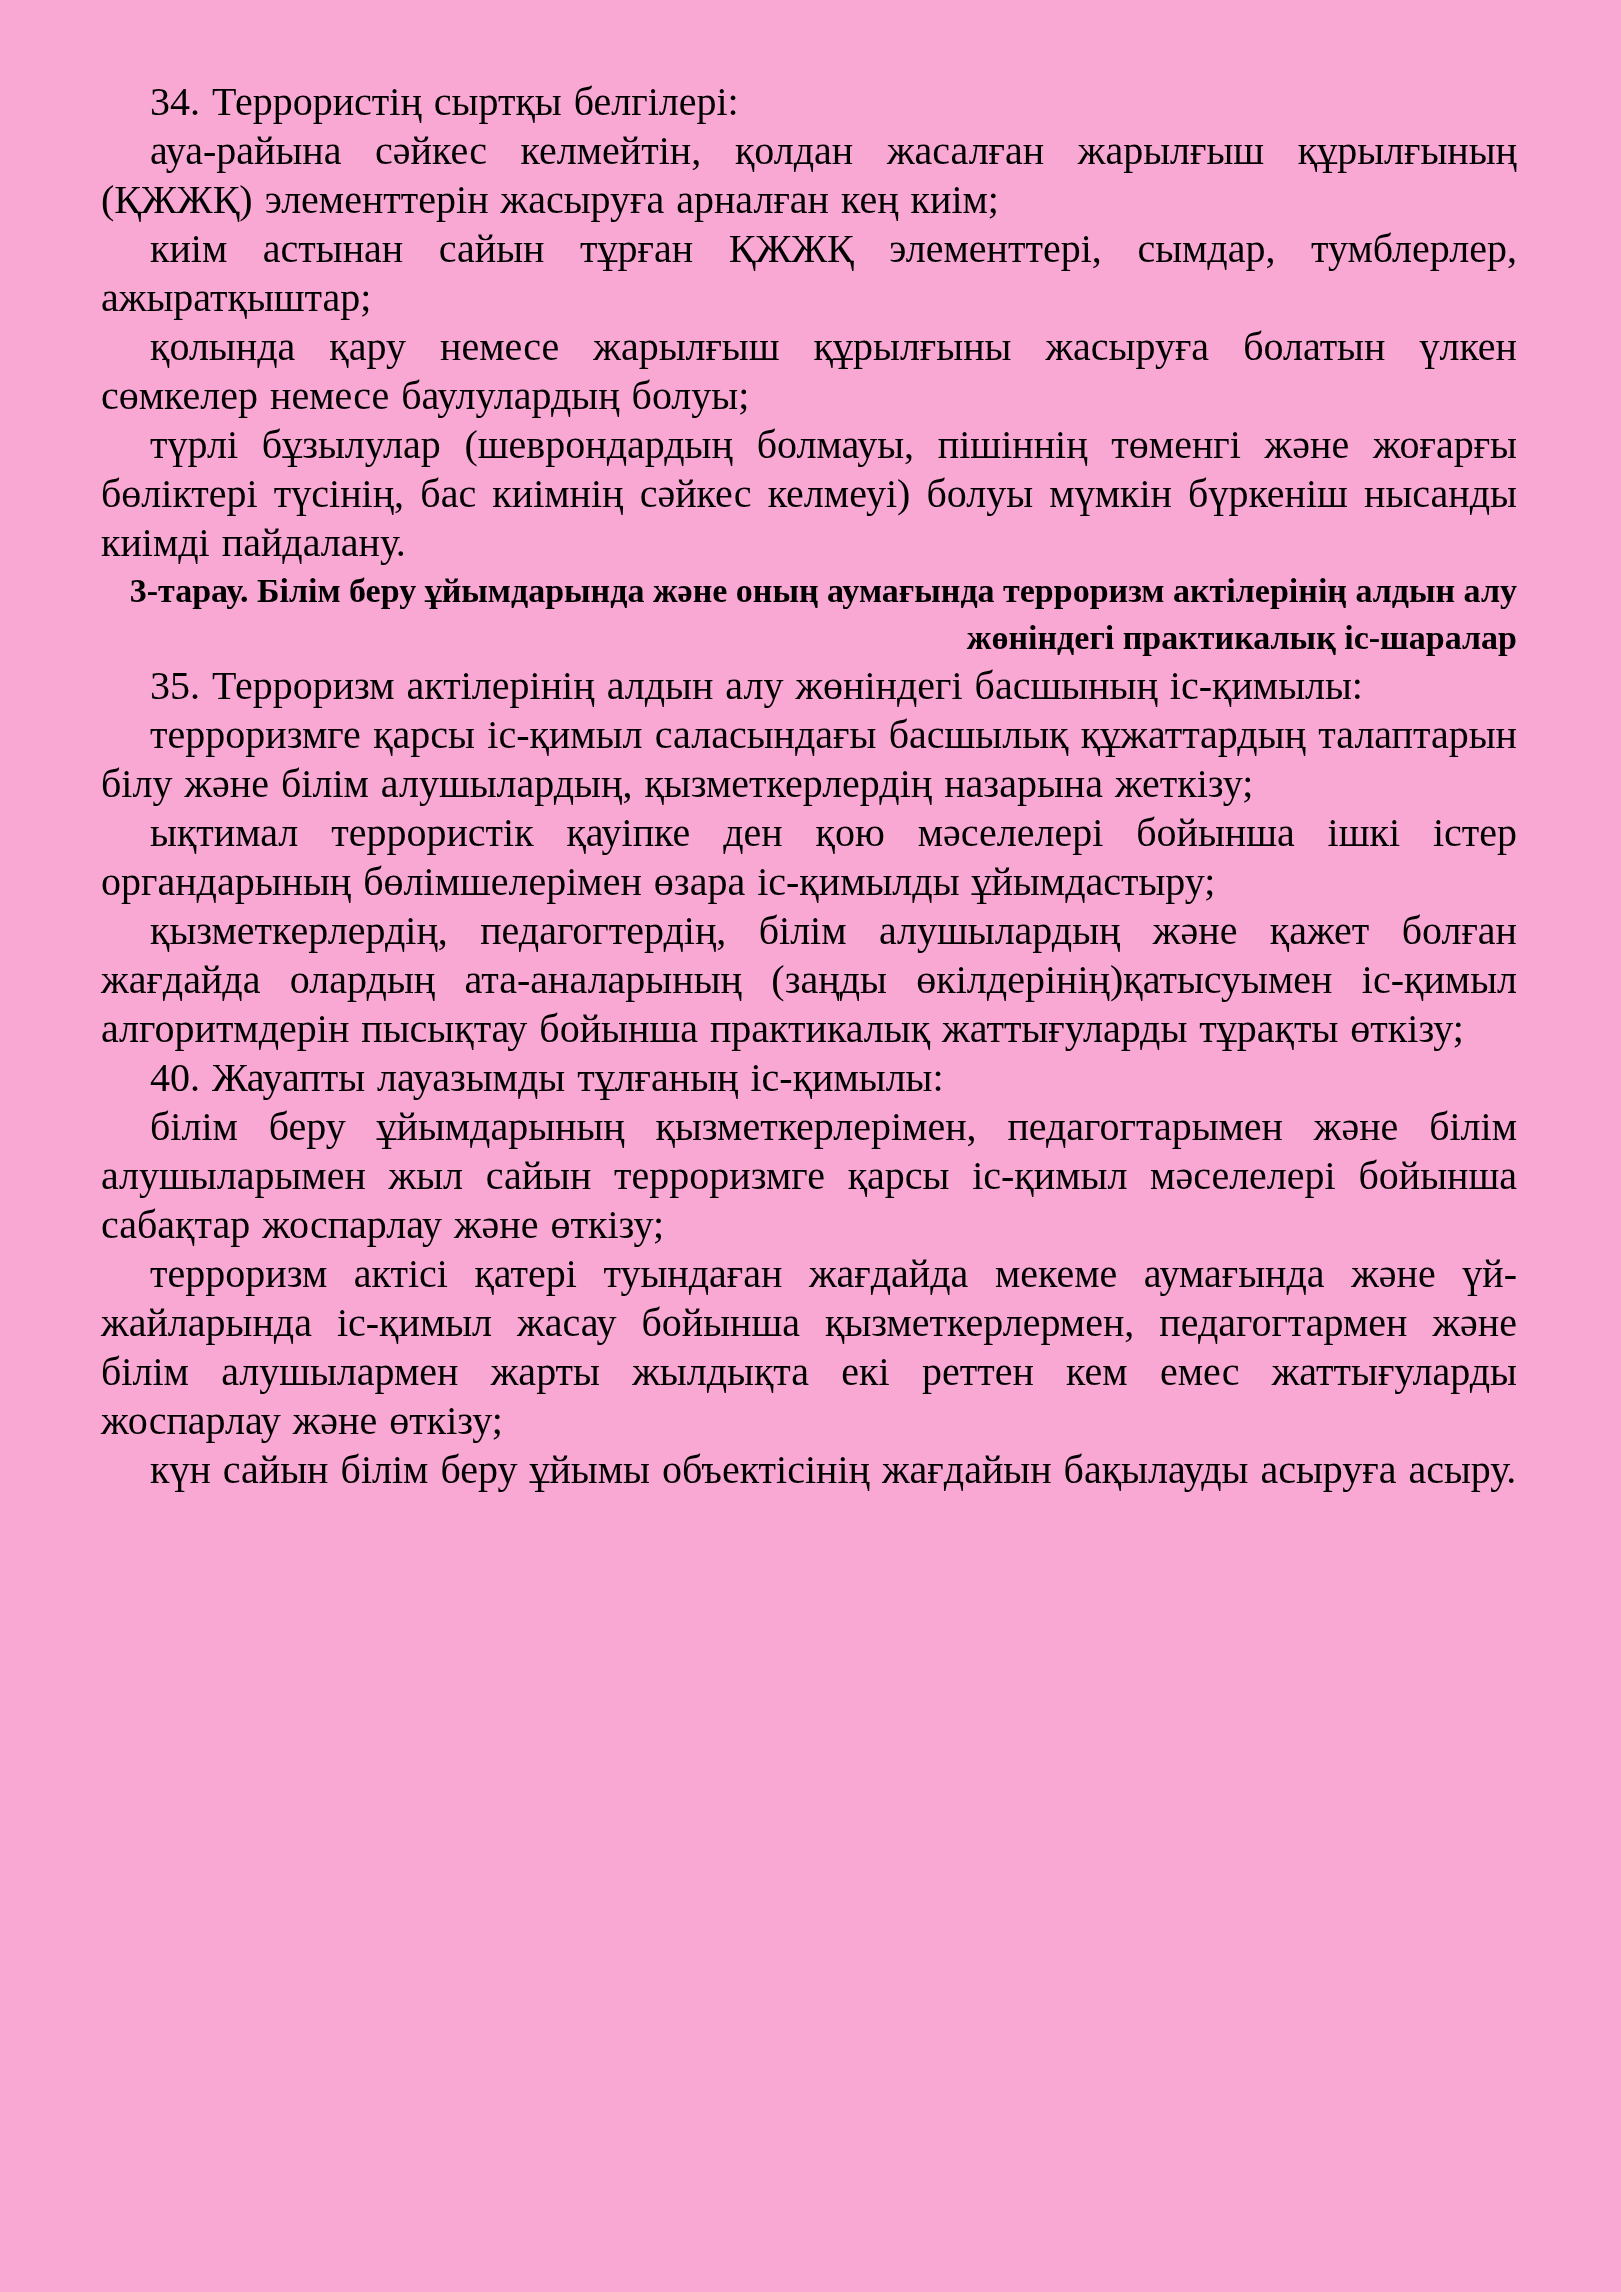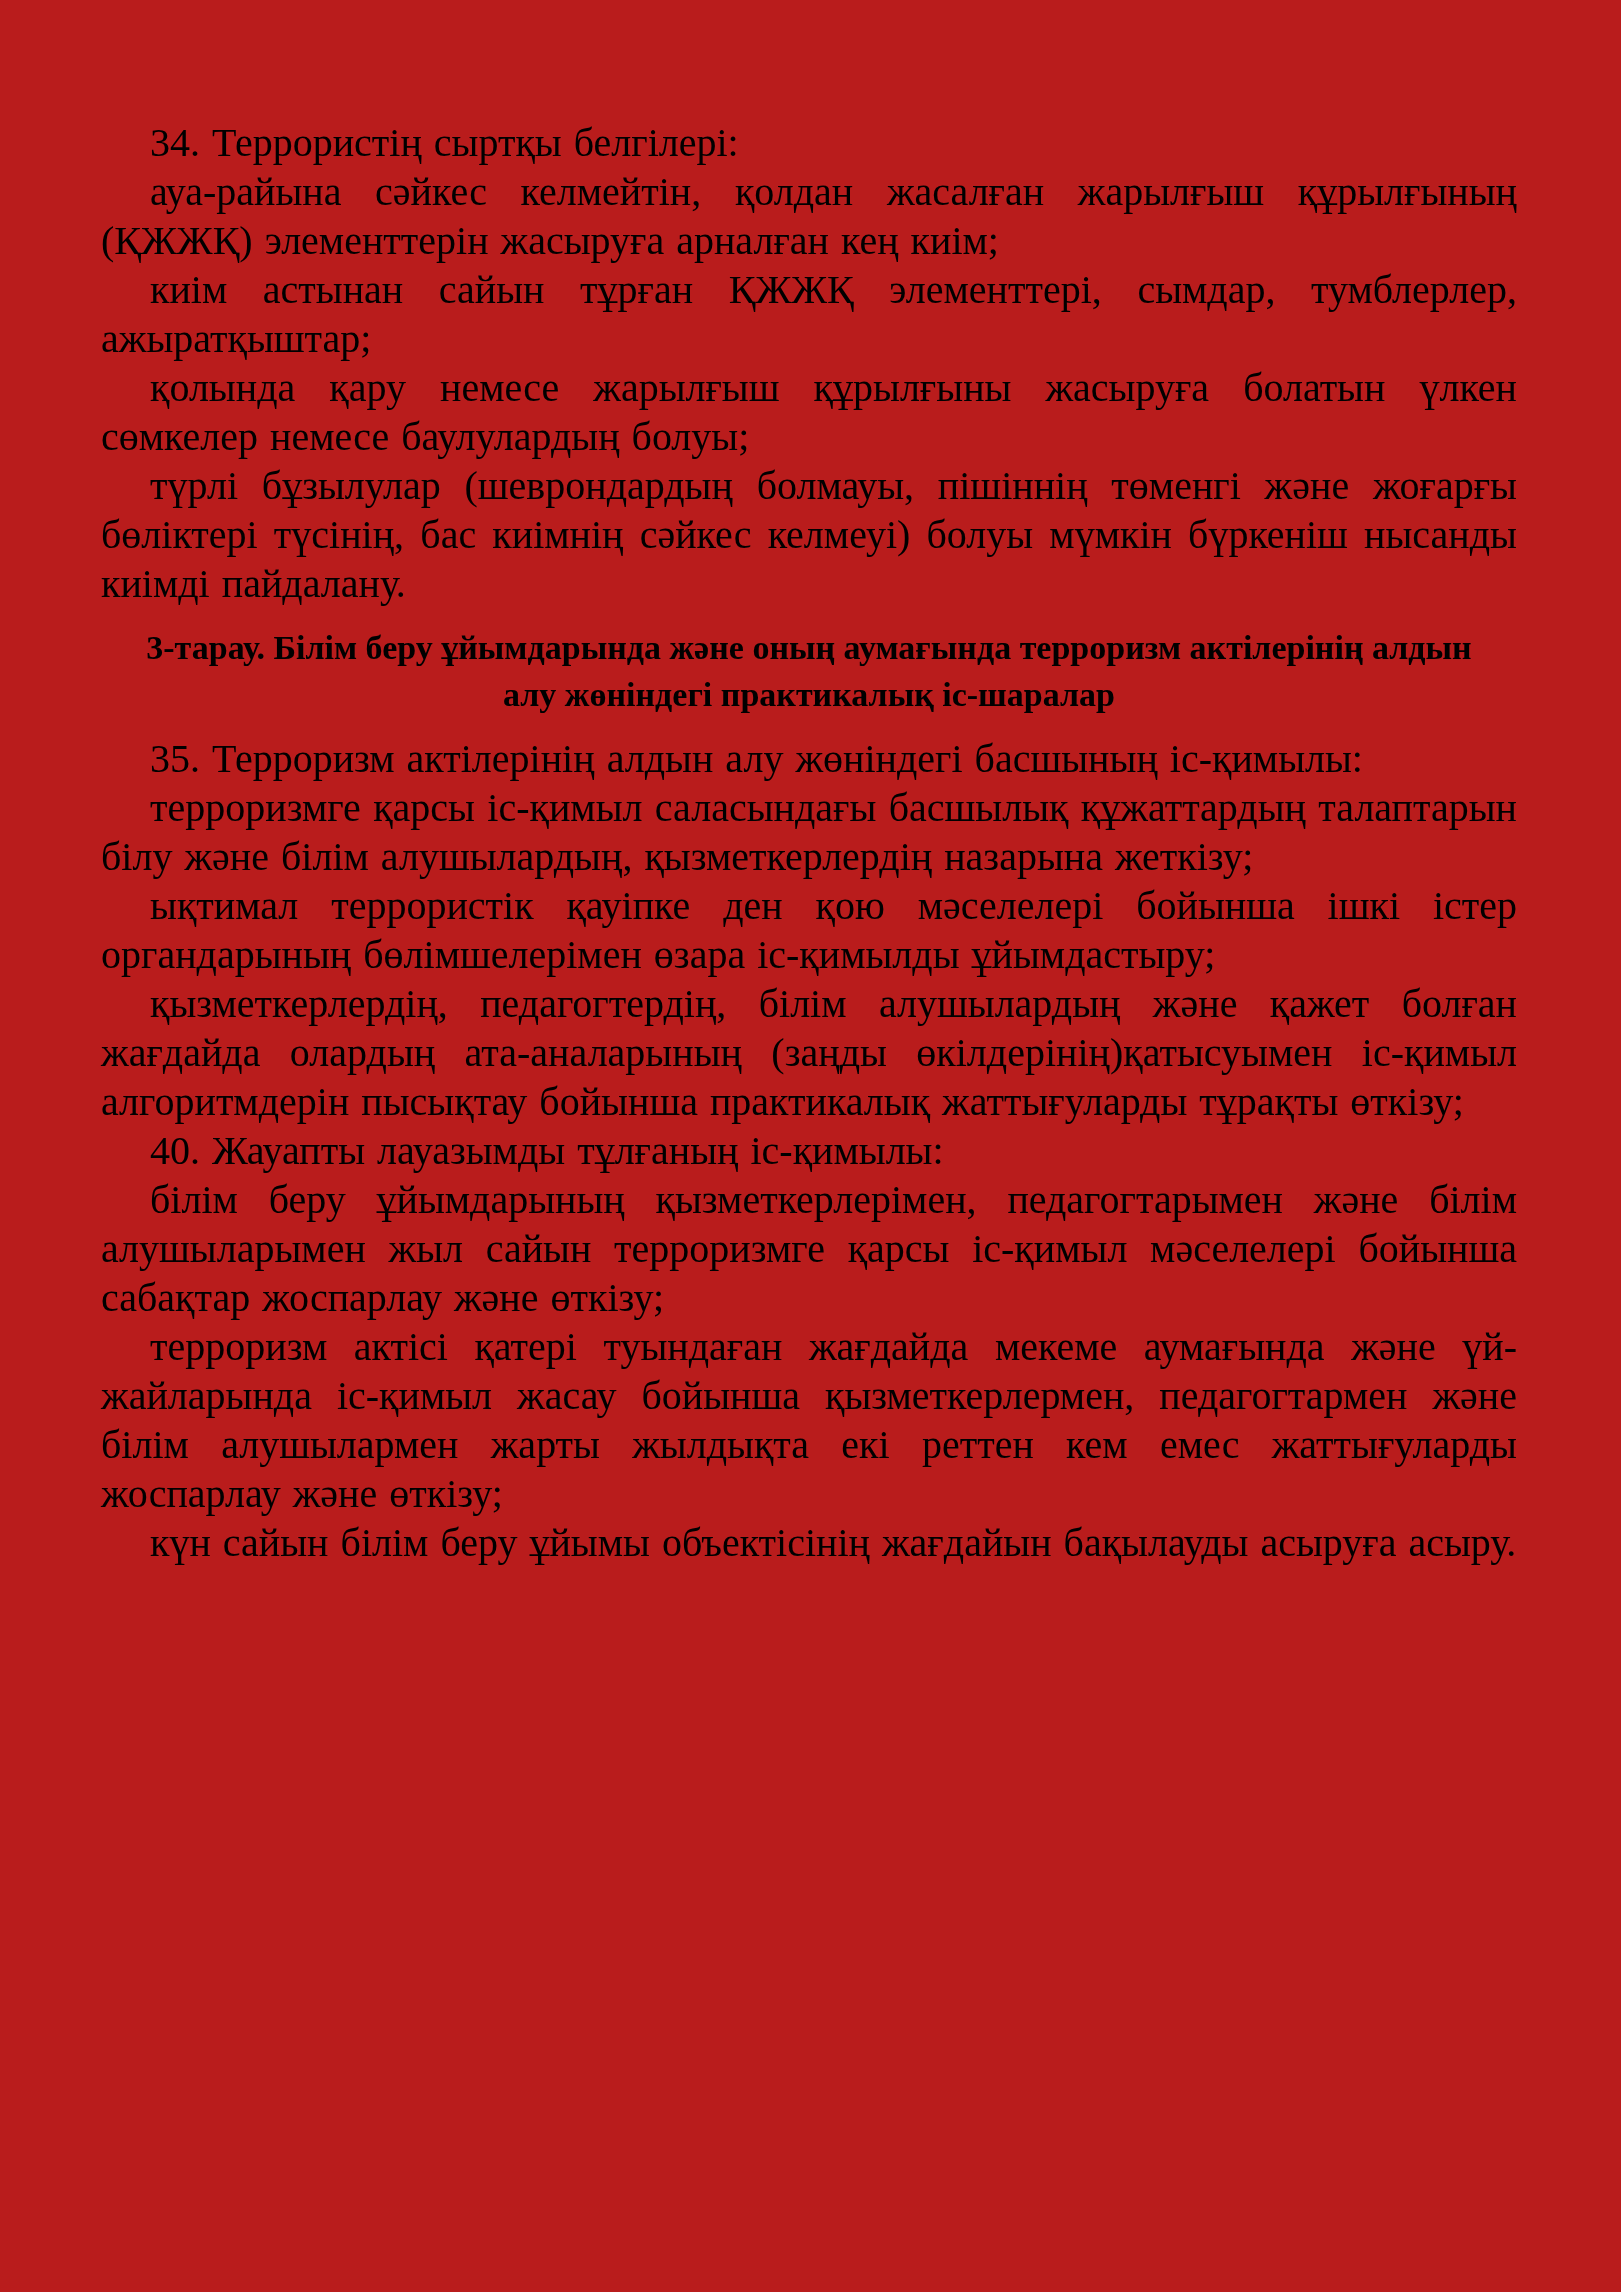--- a/index.html
+++ b/index.html
@@ -5,41 +5,41 @@
     html, body {
       margin: 0;
       padding: 0;
       background: #ffffff;
     }
     .page {
       position: relative;
       width: 1621px;
       height: 2293px;
       box-sizing: border-box;
-      background: #b91c1c;
+      background: #f9a8d4;
       color: #000000;
-      padding: 118px 104px 0 101px;
+      padding: 77px 104px 0 101px;
       overflow: hidden;
       font-family: "Liberation Serif", "DejaVu Serif", serif;
     }
     .body-para {
       margin: 0;
       font-size: 40px;
       line-height: 49px;
       text-align: justify;
       text-indent: 49px;
       word-spacing: 2px;
       color: #000000;
     }
     .chapter-heading {
-      margin: 16px;
+      margin: 0;
       font-size: 34px;
       line-height: 47px;
       font-weight: bold;
-      text-align: center;
+      text-align: right;
       text-indent: 0;
       color: #000000;
     }
   </style>
 </head>
 <body>
 
 <div class="page">
   <div id="text-block">
       <p class="body-para">34. Террористің сыртқы белгілері:</p>

